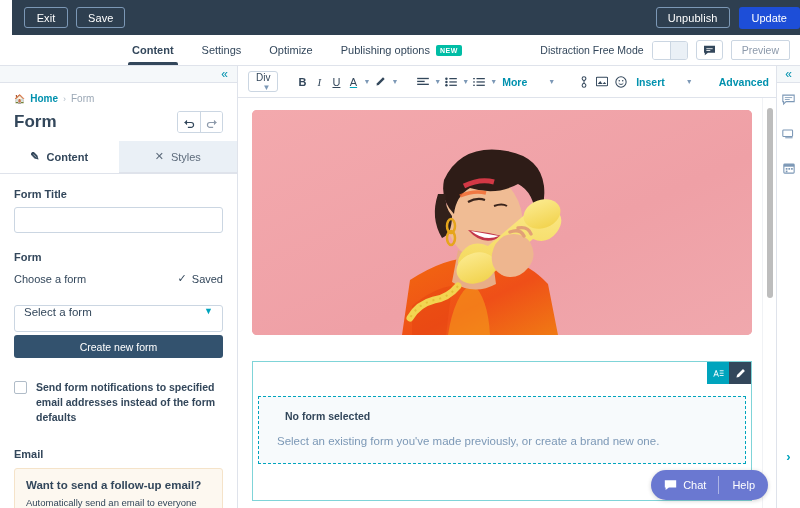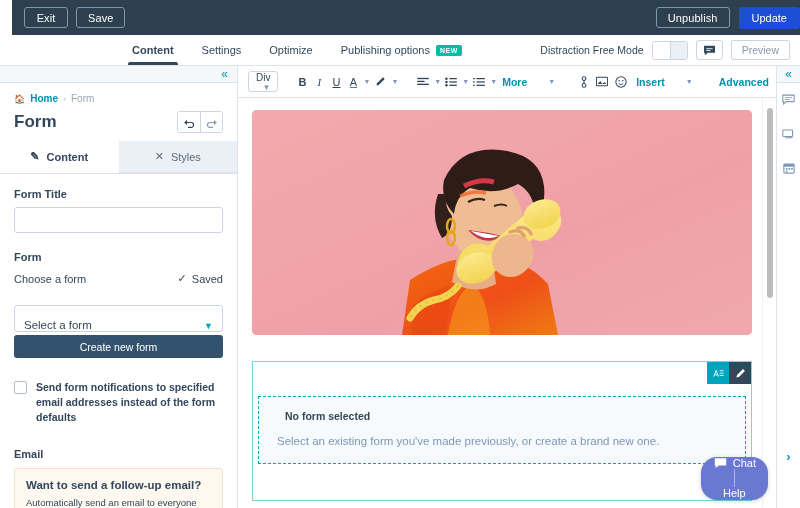--- a/index.html
+++ b/index.html
@@ -116,21 +116,21 @@
     width: 100%; height: 26px; border: 1px solid #cbd6e2; border-radius: 3px;
     background: #fff; font-size: 11px; color: #33475b; padding: 0 8px;
     font-family: "Liberation Sans", sans-serif;
   }
   .section-title { font-size: 11px; color: #33475b; font-weight: bold; margin: 18px 0 9px 0; }
   .label-row { display: flex; align-items: center; margin-bottom: 20px; }
   .sub-label { font-size: 11px; color: #33475b; }
   .saved { margin-left: auto; font-size: 11px; color: #33475b; display: flex; align-items: center; gap: 5px; }
   .select {
     width: 100%; height: 27px; border: 1px solid #cbd6e2; border-radius: 3px;
-    background: #fff; display: flex; align-items: flex-end; padding: 0 9px;
+    background: #fff; display: flex; align-items: flex-start; padding: 0 9px;
     font-size: 11.5px; color: #33475b; cursor: pointer;
   }
   .select .caret { margin-left: auto; color: #00a4bd; font-size: 9px; }
   .btn-dark {
     width: 100%; height: 23px; margin-top: 3px; background: #33526e; color: #fff;
     font-size: 10.5px; border: none; border-radius: 3px; cursor: pointer;
     display: flex; align-items: center; justify-content: center;
     font-family: "Liberation Sans", sans-serif;
   }
   .check-row { display: flex; gap: 9px; margin-top: 22px; align-items: flex-start; }
@@ -212,23 +212,23 @@
   }
   .rr-collapse { height: 17px; display: flex; align-items: center; justify-content: center; width: 100%; background: #f5f8fa; border-bottom: 1px solid #dfe3eb; cursor: pointer; }
   .rr-ico {
     width: 100%; height: 34px; display: flex; align-items: center; justify-content: center;
     color: #7c98b6; font-size: 12px; cursor: pointer;
   }
   .rr-expand { margin-top: auto; margin-bottom: 44px; color: #00a4bd; font-size: 13px; font-weight: bold; cursor: pointer; }
 
   
   .chat-widget {
-    position: absolute; right: 32px; bottom: 8px; height: 43px;
+    position: absolute; right: 32px; bottom: 8px; height: 30px;
     background: #6a78d1; border-radius: 16px; display: flex; align-items: center;
-    color: #fff; cursor: pointer; box-shadow: 0 1px 4px rgba(0,0,0,.18); flex-direction: column;
+    color: #fff; cursor: pointer; box-shadow: 0 1px 4px rgba(0,0,0,.18);
   }
   .cw-chat { display: flex; align-items: center; gap: 6px; padding: 0 12px 0 13px; font-size: 11px; }
   .cw-div { width: 1px; height: 18px; background: rgba(255,255,255,.45); }
   .cw-help { padding: 0 13px; font-size: 11px; }
 </style>
 </head>
 <body>
 
 <div id="app">
 

